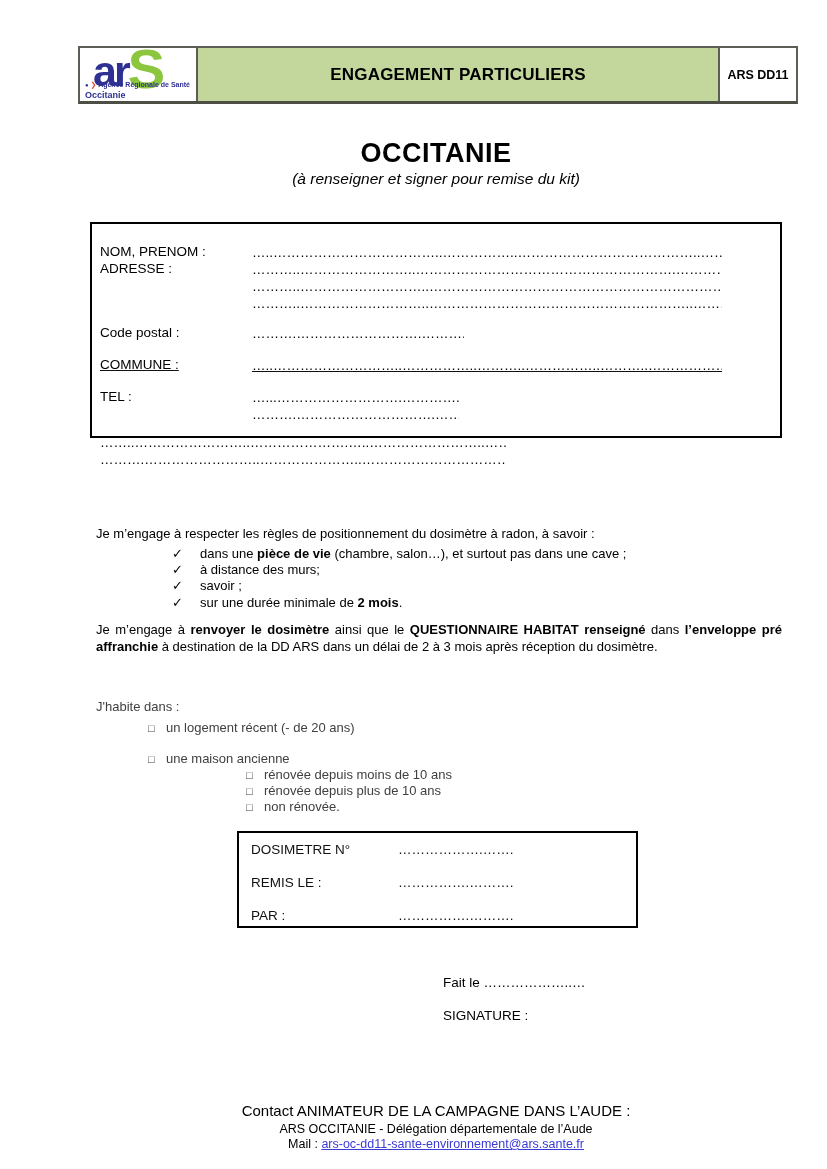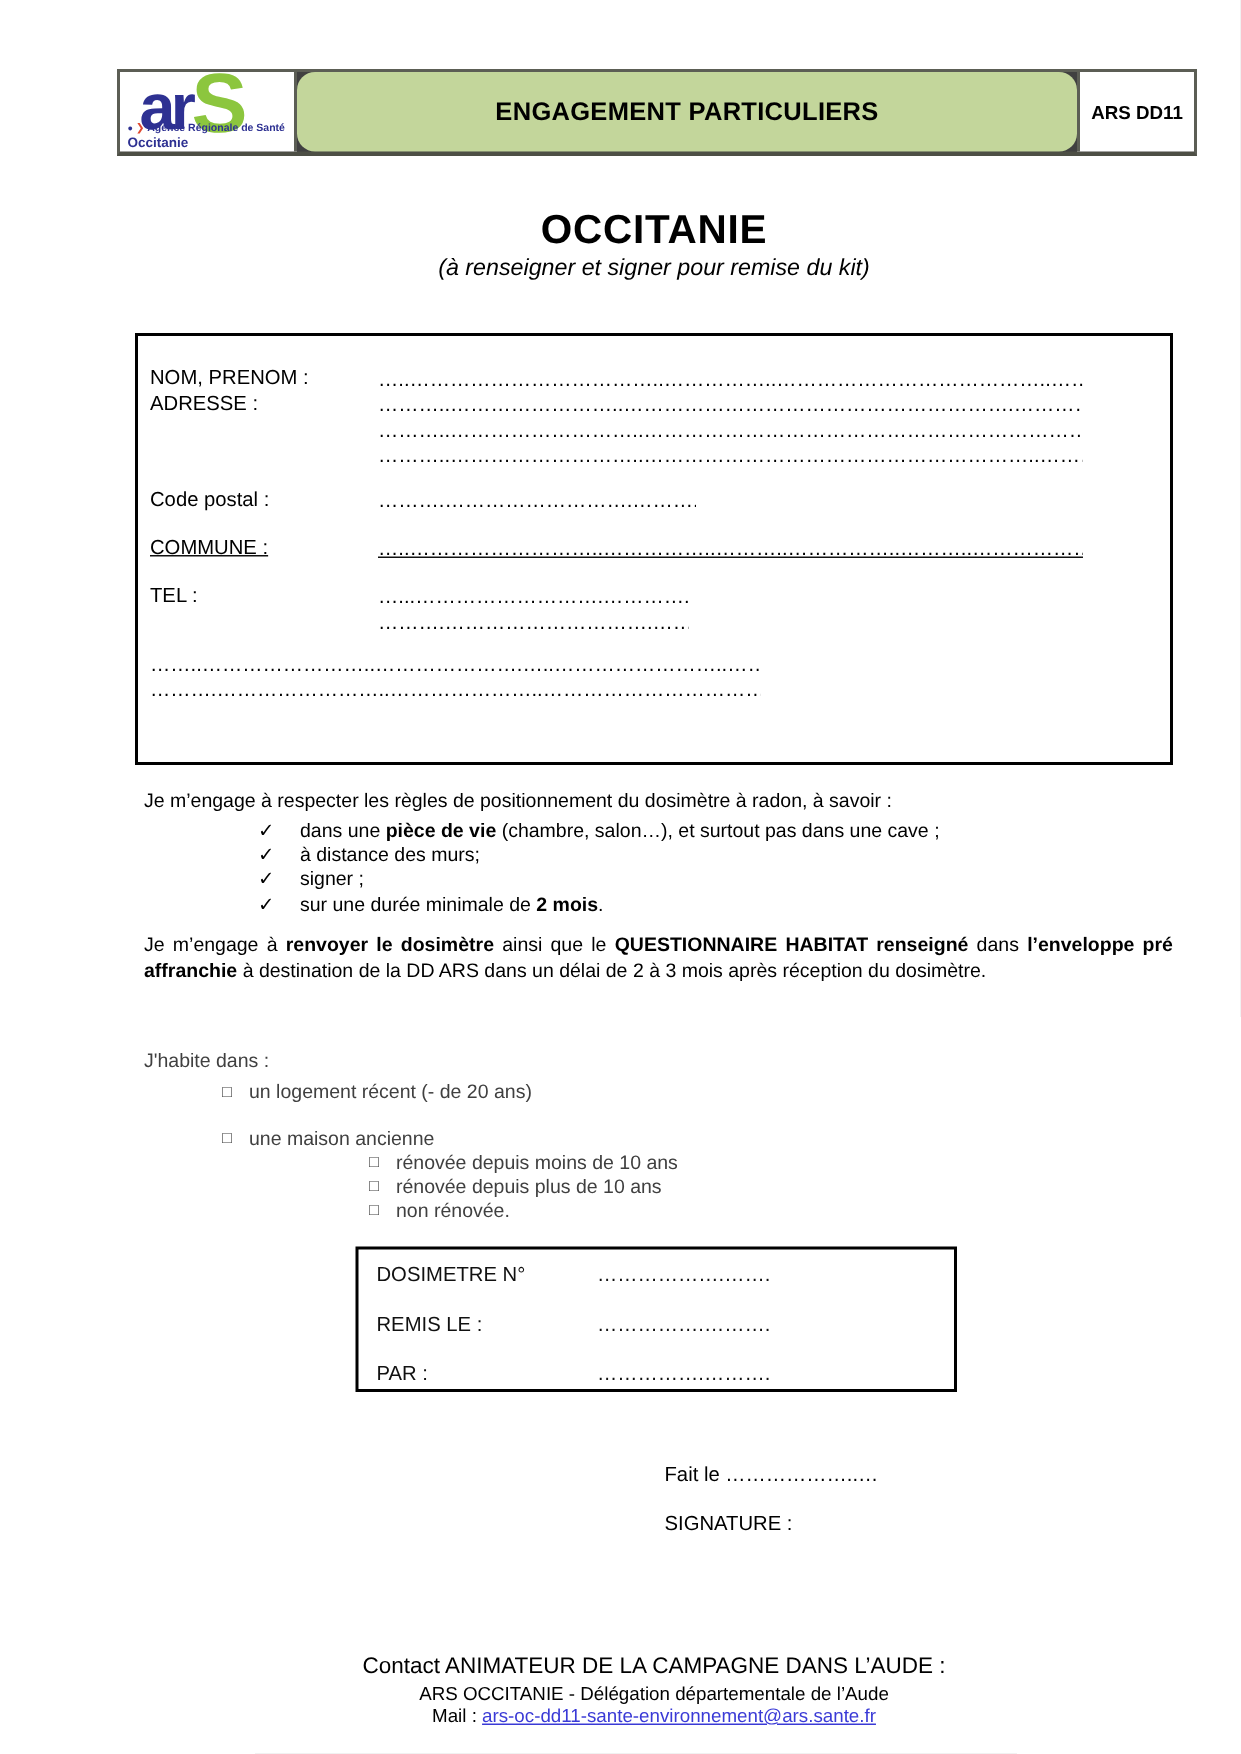--- a/index.html
+++ b/index.html
@@ -27,35 +27,35 @@
   }
   .ars-word{position:absolute;top:-9px;left:13px;line-height:1;font-weight:bold;white-space:nowrap;}
   .ars-ar{font-size:43px;color:#2e3192;letter-spacing:-3px;}
   .ars-s{font-size:56px;color:#8cc63e;position:relative;top:2px;margin-left:0px;}
   .logo-line{position:absolute;top:33px;left:5px;font-size:7px;font-weight:bold;color:#2e3192;white-space:nowrap;z-index:2;}
   .logo-dot{color:#2e3192;font-size:6px;}
   .logo-chev{color:#e0492f;font-size:7px;}
   .logo-region{position:absolute;top:42px;left:5px;font-size:9px;font-weight:bold;color:#2e3192;z-index:2;}
   .band-cell{
     flex:1;background:#c3d69b;display:flex;align-items:center;justify-content:center;
-    font-size:17px;font-weight:bold;color:#000;letter-spacing:.2px;border-radius:12px;
+    font-size:17px;font-weight:bold;color:#000;letter-spacing:.2px;
   }
   .ref-cell{
     width:78px;flex:none;background:#fff;border-left:2px solid #5c5e55;box-sizing:border-box;
     display:flex;align-items:center;justify-content:center;
     font-size:12.5px;font-weight:bold;color:#000;
   }
   
   .doc-title{position:absolute;left:90px;top:138px;width:692px;text-align:center;
     font-size:27px;font-weight:bold;color:#000;letter-spacing:.5px;}
   .doc-subtitle{position:absolute;left:90px;top:170px;width:692px;text-align:center;
     font-size:15.5px;font-style:italic;color:#000;}
   
   .form-box{
-    position:absolute;left:90px;top:222px;width:692px;height:288px;
+    position:absolute;left:90px;top:222px;width:692px;height:216px;
     border:2px solid #000;box-sizing:border-box;padding-left:8px;
   }
   .frow{display:flex;font-size:13.5px;}
   .flabel{width:152px;flex:none;color:#000;}
   .flines{flex:1;min-width:0;}
   .fdots{white-space:nowrap;overflow:hidden;line-height:17px;color:#000;}
   .w-long{max-width:470px;}
   .w-cp{max-width:212px;}
   .w-tel{max-width:207px;}
   .w-mail{max-width:407px;}
@@ -172,21 +172,21 @@
       <div class="chkrow">
         <span class="chkmark">✓</span>
         <span><span>dans une </span><b>pièce de vie</b><span> (chambre, salon…), et surtout pas dans une cave ;</span></span>
       </div>
       <div class="chkrow">
         <span class="chkmark">✓</span>
         <span><span>à distance des murs;</span><b></b><span></span></span>
       </div>
       <div class="chkrow">
         <span class="chkmark">✓</span>
-        <span><span>signer ;</span><b></b><span></span></span>
+        <span><span>savoir ;</span><b></b><span></span></span>
       </div>
       <div class="chkrow">
         <span class="chkmark">✓</span>
         <span><span>sur une durée minimale de </span><b>2 mois</b><span>.</span></span>
       </div>
     </div>
   </div>
 
   <div class="para2"><span>Je m’engage à </span><b>renvoyer le dosimètre</b><span> ainsi que le </span><b>QUESTIONNAIRE HABITAT renseigné</b><span> dans </span><b>l’enveloppe pré affranchie</b><span> à destination de la DD ARS dans un délai de 2 à 3 mois après réception du dosimètre.</span></div>
 

